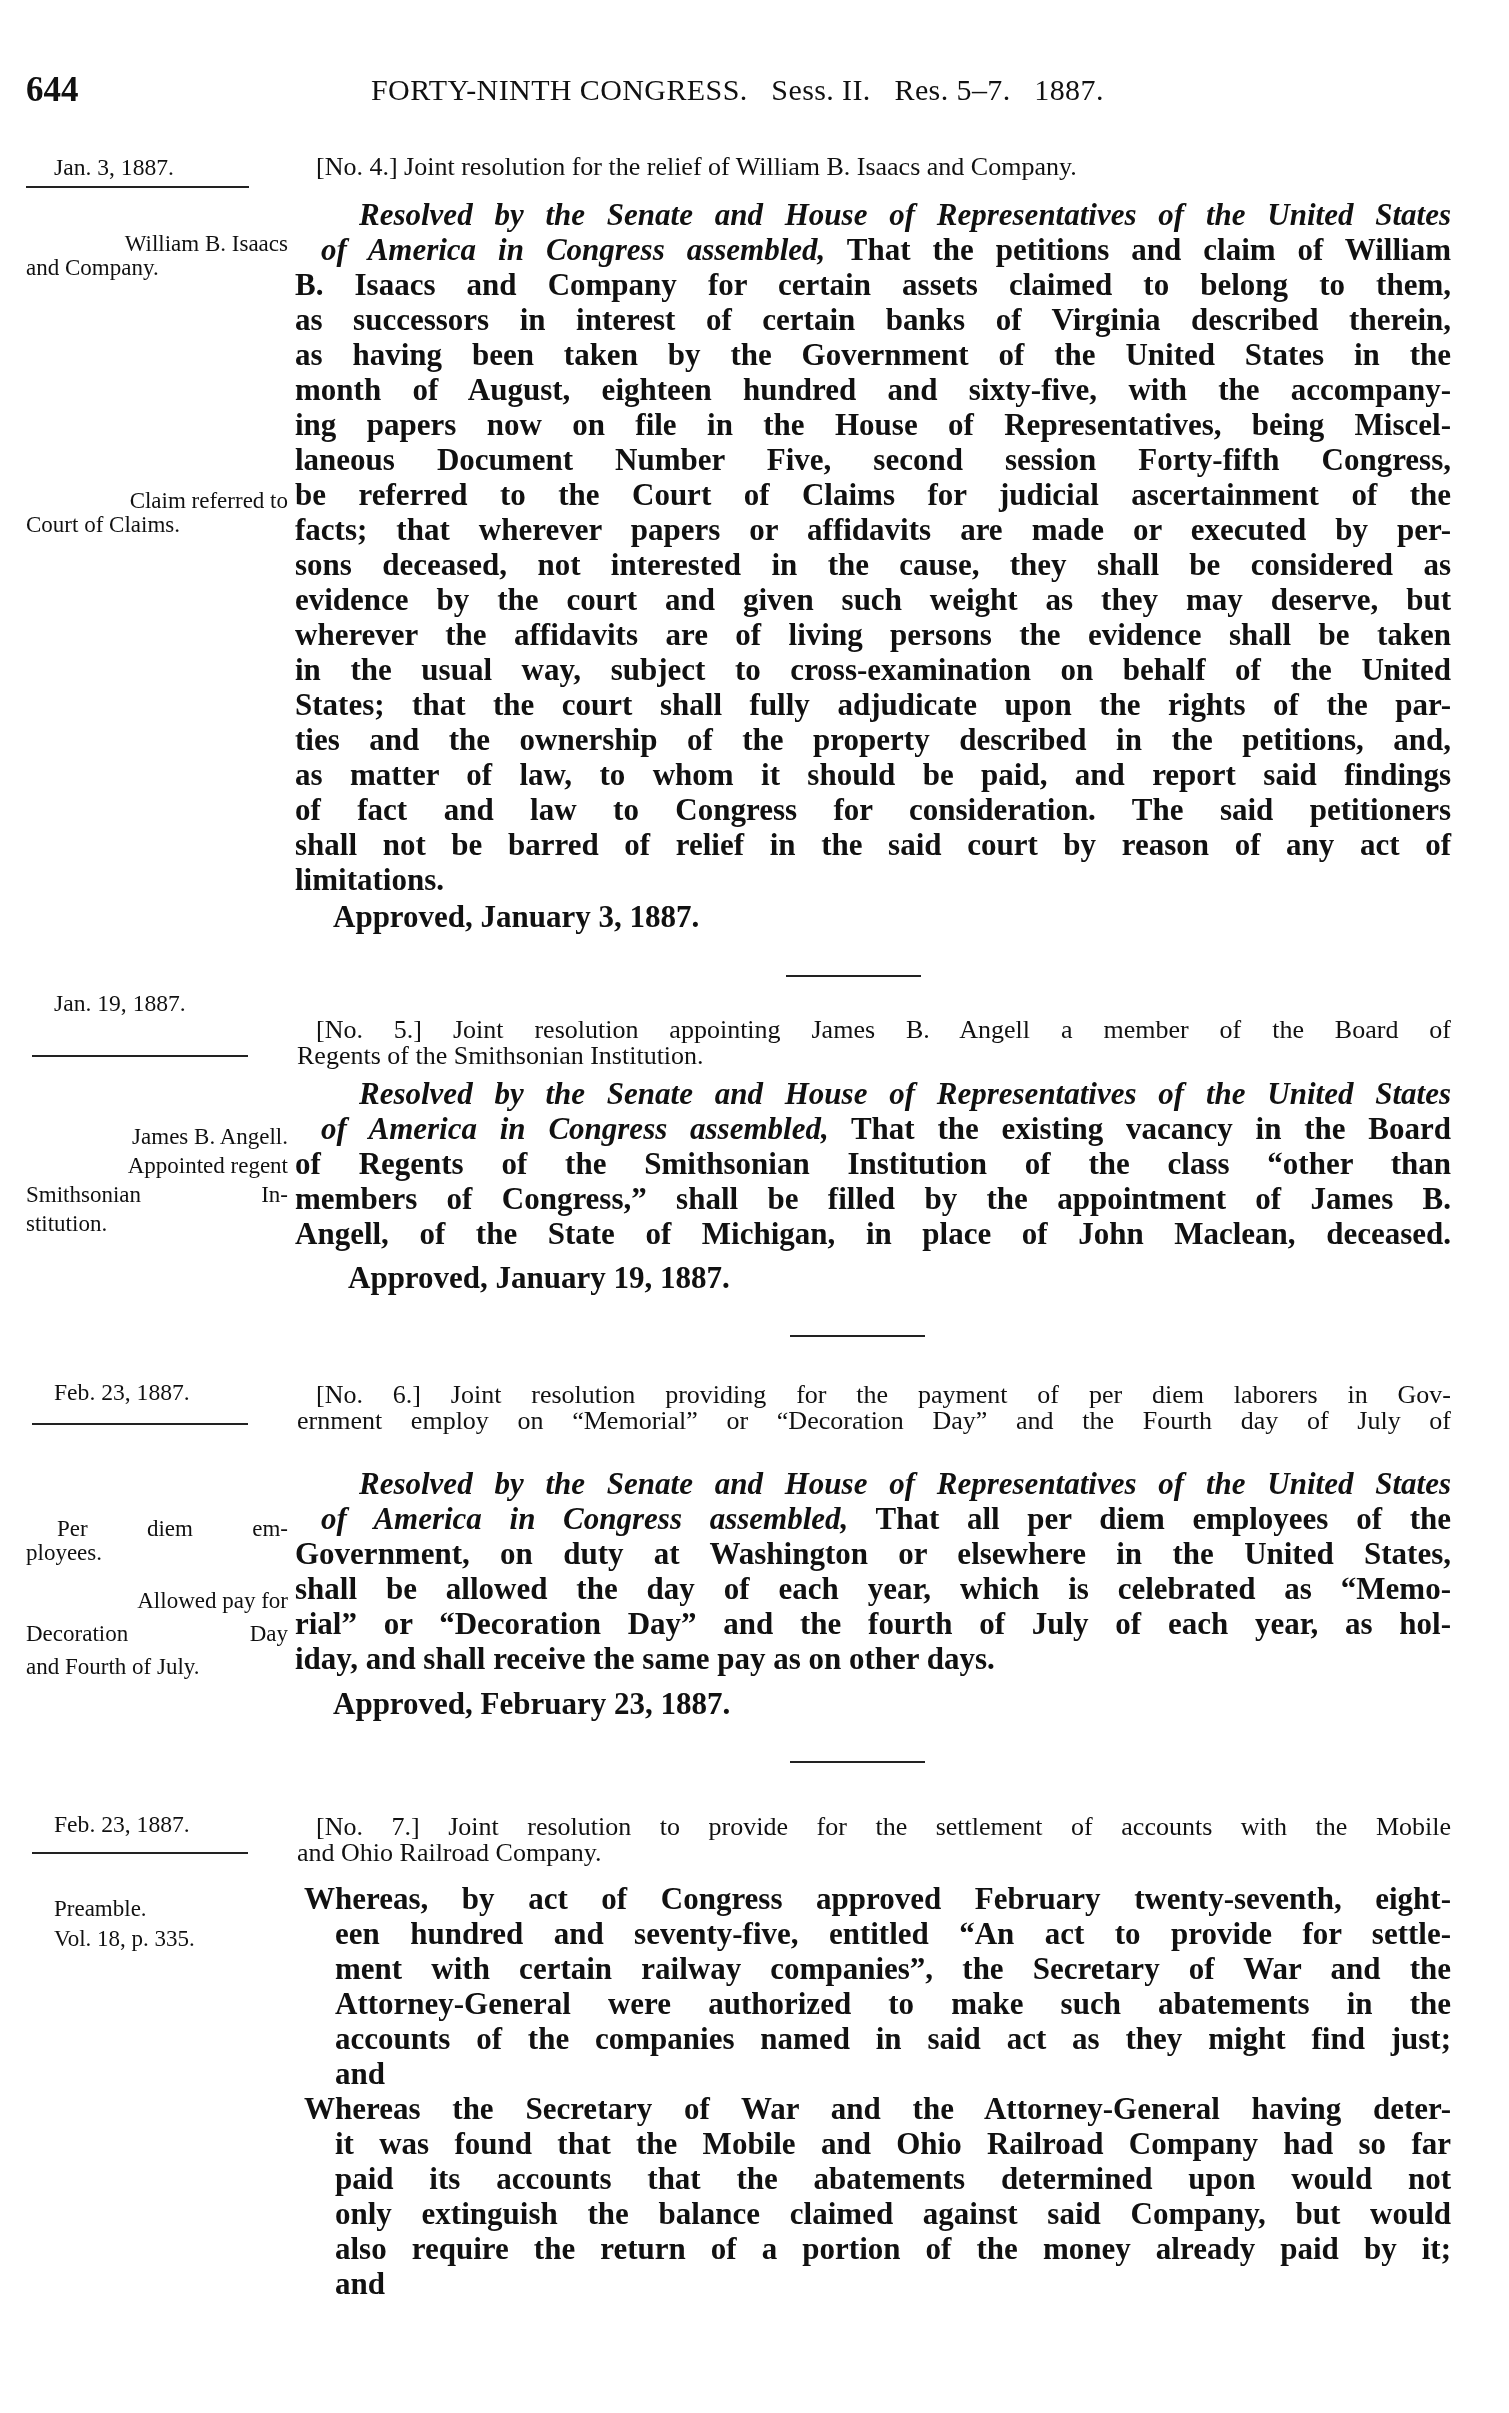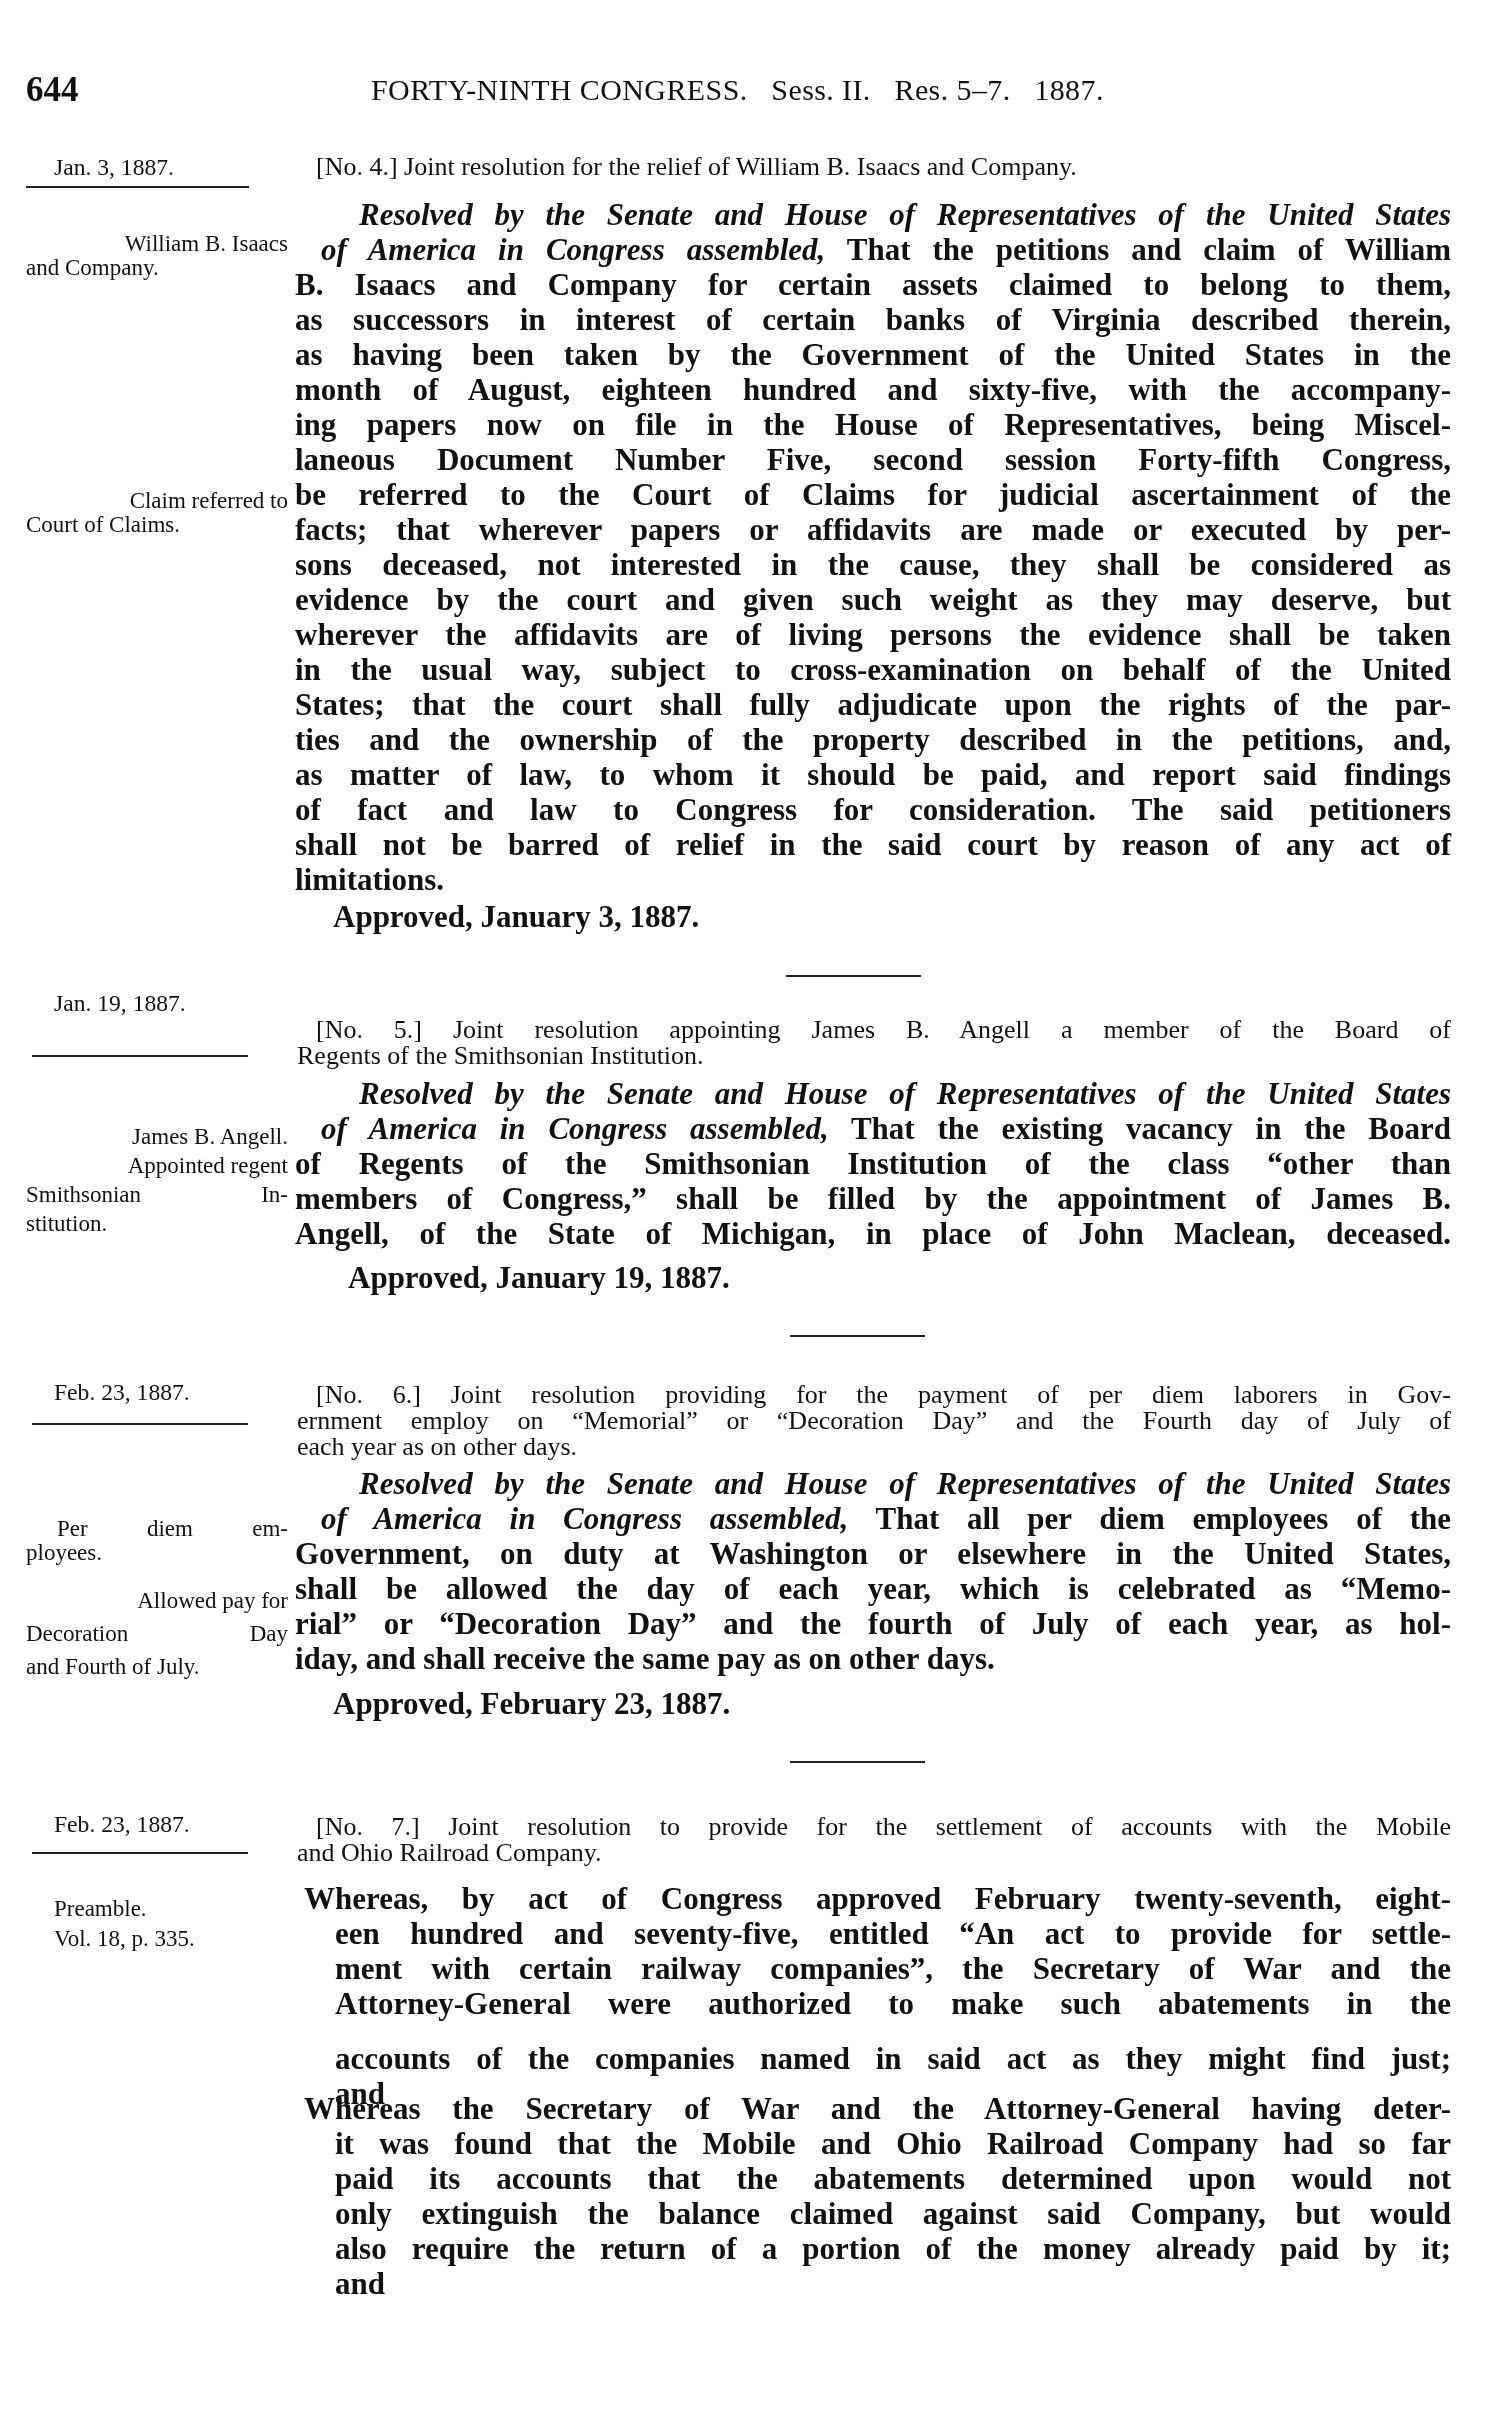--- a/index.html
+++ b/index.html
@@ -110,21 +110,20 @@
   <div class="abs approved" style="left:348px; top:1260px;">Approved, January 19, 1887.</div>
   <div class="abs sep" style="left:790px; top:1335px;"></div>
 </section>
 
 <section>
   <div class="abs date" style="left:54px; top:1379px;">Feb. 23, 1887.</div>
   <div class="abs date-rule" style="left:32px; width:216px; top:1423px;"></div>
   <div class="abs caption" style="left:297px; top:1382px; width:1154px;">
     <span class="line" style="padding-left:19px;">[No. 6.]  Joint resolution providing for the payment of per diem laborers in Gov-</span>
     <span class="line">ernment employ on “Memorial” or “Decoration Day” and the Fourth day of July of</span>
-    <span class="line" style="text-align-last:left">each year as on other days.</span>
   </div>
 
   <div class="abs margin-note" style="left:26px; top:1517px;">
     <span class="line just" style="padding-left:31px;">Per diem em-</span>
     <span class="line">ployees.</span>
   </div>
   <div class="abs margin-note" style="left:26px; top:1584px; line-height:33px;">
     <span class="line right">Allowed pay for</span>
     <span class="line just">Decoration Day</span>
     <span class="line">and Fourth of July.</span>
@@ -153,21 +152,21 @@
   <div class="abs margin-note" style="left:54px; top:1894px; line-height:30px;">
     <span class="line">Preamble.</span>
     <span class="line">Vol. 18, p. 335.</span>
   </div>
 
   <div class="abs body-block" style="left:304px; top:1881px; width:1147px;">
     <span class="line">Whereas, by act of Congress approved February twenty-seventh, eight-</span>
     <span class="line" style="padding-left:31px;">een hundred and seventy-five, entitled “An act to provide for settle-</span>
     <span class="line" style="padding-left:31px;">ment with certain railway companies”, the Secretary of War and the</span>
     <span class="line" style="padding-left:31px;">Attorney-General were authorized to make such abatements in the</span>
-    <span class="line" style="padding-left:31px;margin-top:20px;">accounts of the companies named in said act as they might find just;</span>
+    <span class="line" style="padding-left:31px;">accounts of the companies named in said act as they might find just;</span>
     <span class="line last" style="padding-left:31px;">and</span>
   </div>
   <div class="abs body-block" style="left:304px; top:2091px; width:1147px;">
     <span class="line">Whereas the Secretary of War and the Attorney-General having deter-</span>
     <span class="line" style="padding-left:31px;">it was found that the Mobile and Ohio Railroad Company had so far</span>
     <span class="line" style="padding-left:31px;">paid its accounts that the abatements determined upon would not</span>
     <span class="line" style="padding-left:31px;">only extinguish the balance claimed against said Company, but would</span>
     <span class="line" style="padding-left:31px;">also require the return of a portion of the money already paid by it;</span>
     <span class="line last" style="padding-left:31px;">and</span>
   </div>

